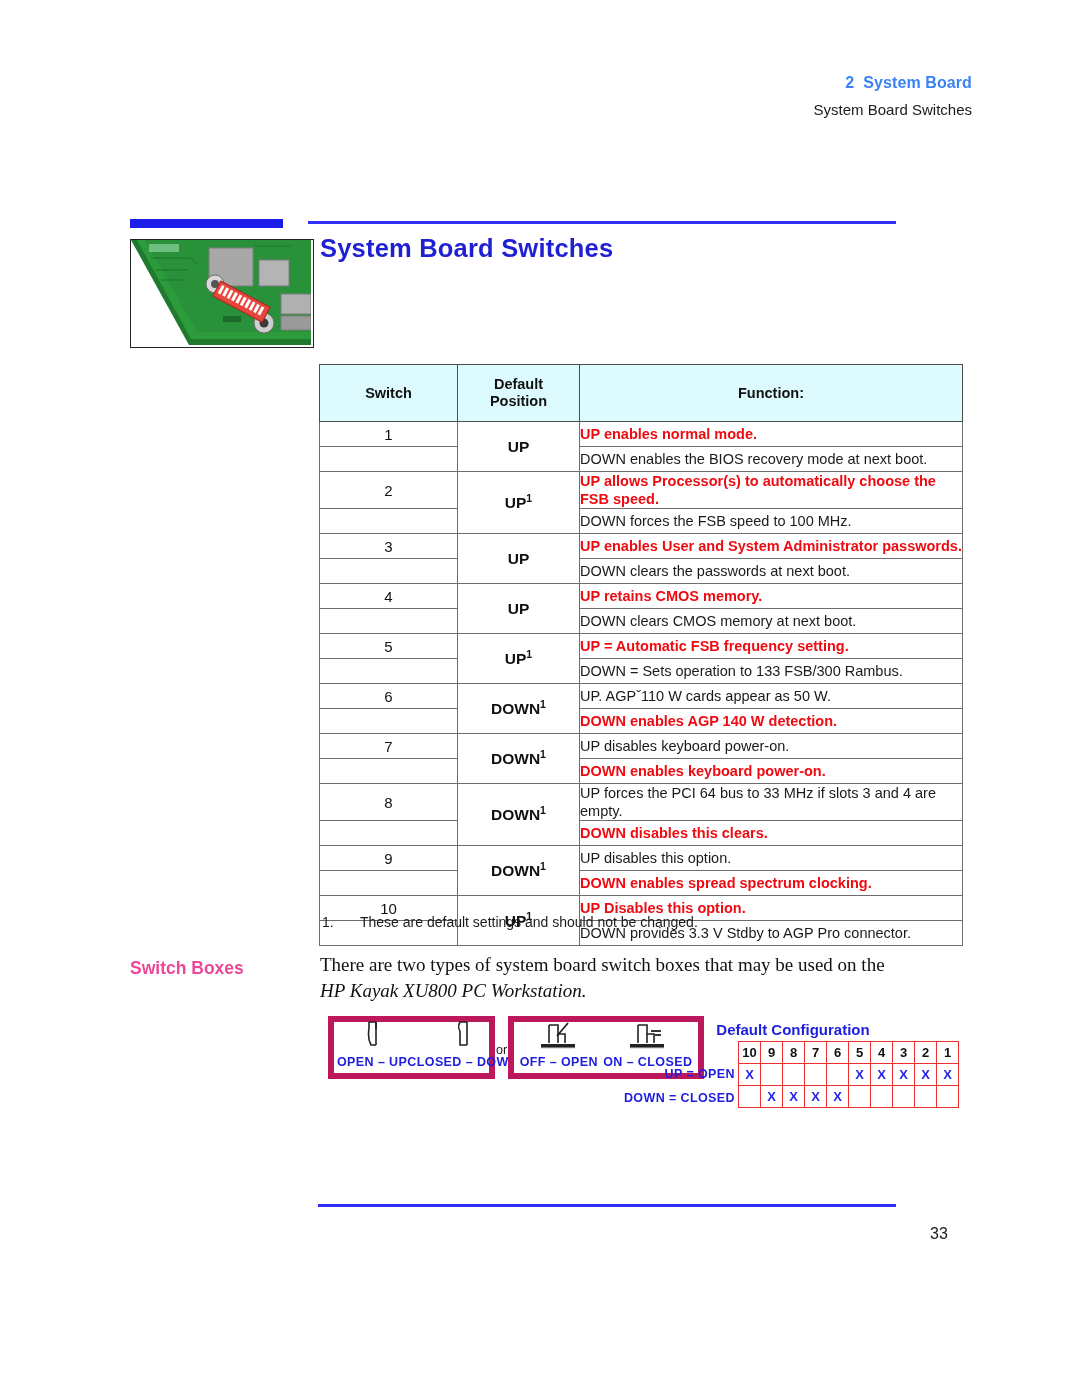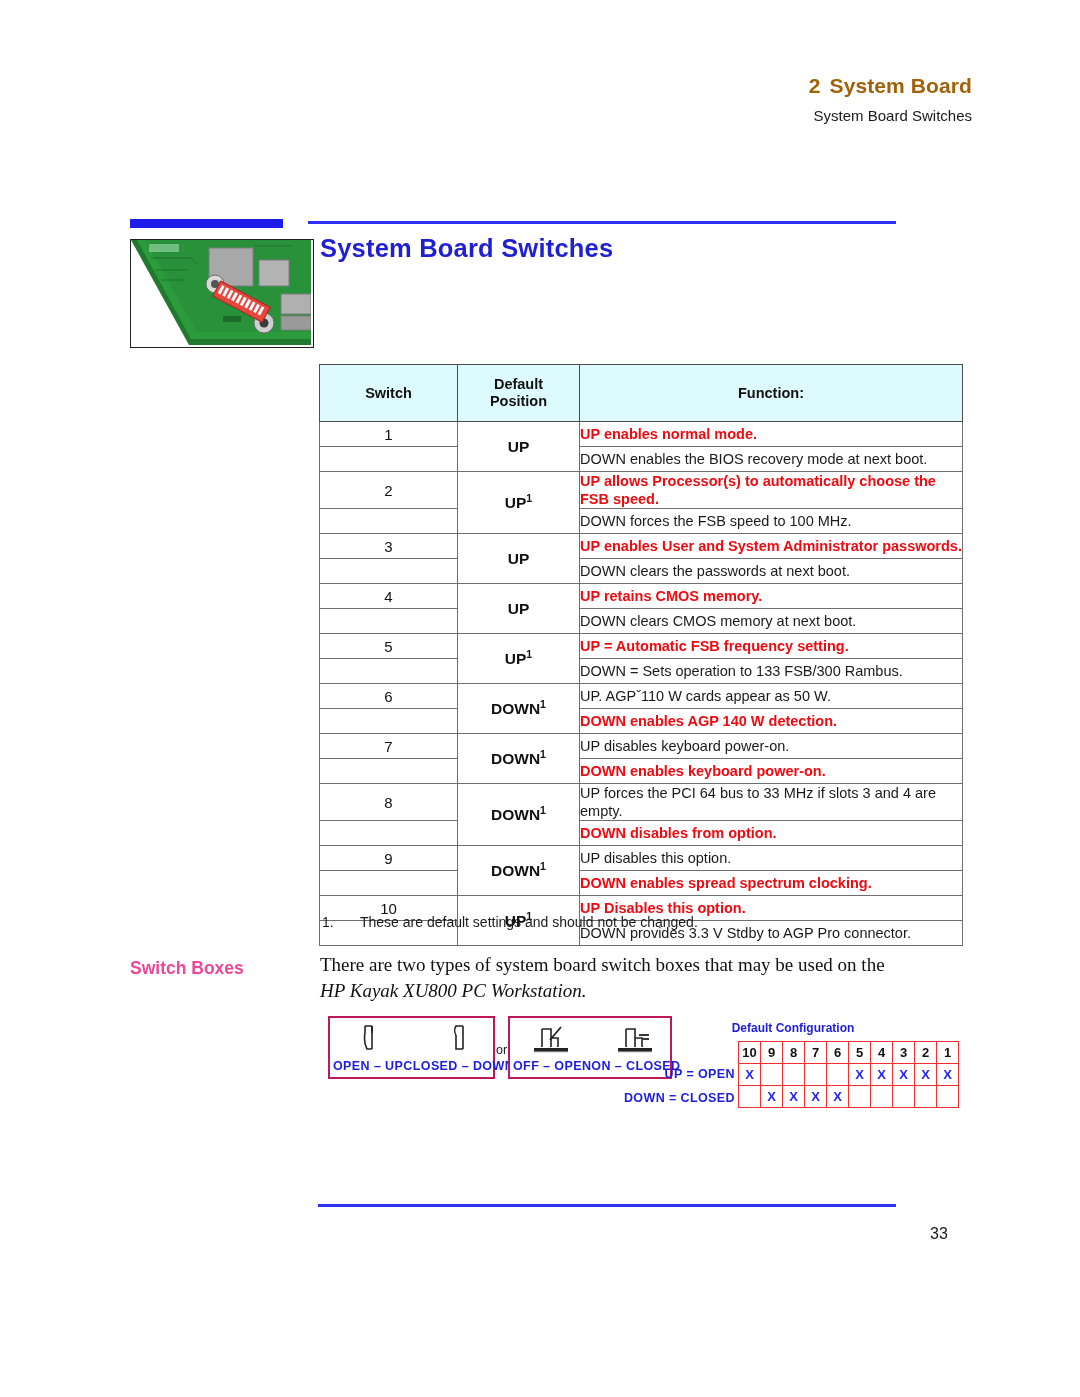--- a/index.html
+++ b/index.html
@@ -17,23 +17,23 @@
   }
 
   
   .run-head {
     position: absolute;
     top: 74px;
     right: 108px;
     text-align: right;
   }
   .run-head .chap {
-    color: #a16207;
-    font-weight: bold;
-    font-size: 21px;
+    color: #3b82f6;
+    font-weight: bold;
+    font-size: 16px;
     letter-spacing: .1px;
     white-space: nowrap;
   }
   .run-head .chap .num { margin-right: 9px; }
   .run-head .sub {
     margin-top: 9px;
     color: #1a1a1a;
     font-size: 15px;
     white-space: nowrap;
   }
@@ -185,26 +185,26 @@
     line-height: 25.5px;
     color: #111;
   }
   .sb-para .ital { font-style: italic; }
 
   
   .diagram { position: absolute; left: 0; top: 1005px; width: 1080px; height: 120px; }
 
   .sbox {
     position: absolute;
-    border: 2px solid #be185d;
+    border: 6px solid #be185d;
     background: #fff;
     box-sizing: border-box;
   }
   .sbox-a { left: 328px; top: 11px; width: 167px; height: 63px; }
-  .sbox-b { left: 508px; top: 11px; width: 164px; height: 63px; }
+  .sbox-b { left: 508px; top: 11px; width: 196px; height: 63px; }
 
   .sbox-row {
     display: flex;
     height: 100%;
     align-items: flex-end;
     justify-content: space-around;
     padding: 0 3px 4px 3px;
     box-sizing: border-box;
   }
   .sbox-item { text-align: center; }
@@ -224,21 +224,21 @@
     font-size: 12.5px;
   }
 
   .cfg-title {
     position: absolute;
     left: 793px;
     top: 16px;
     transform: translateX(-50%);
     color: #1d1de0;
     font-weight: bold;
-    font-size: 12px;
+    font-size: 15px;
     white-space: nowrap;
   }
   .cfg-leg {
     position: absolute;
     color: #1d1de0;
     font-weight: bold;
     font-size: 12.5px;
     letter-spacing: .4px;
     white-space: nowrap;
     text-align: right;
@@ -423,21 +423,21 @@
           <td class="cell-num no-top">&nbsp;</td>
           <td class="cell-fn red">DOWN enables keyboard power-on.</td>
         </tr>
         <tr>
           <td class="cell-num no-bottom" rowspan="1">8</td>
           <td class="cell-pos" rowspan="2"><span>DOWN</span><span class="sup">1</span></td>
           <td class="cell-fn">UP forces the PCI 64 bus to 33 MHz if slots 3 and 4 are empty.</td>
         </tr>
         <tr>
           <td class="cell-num no-top">&nbsp;</td>
-          <td class="cell-fn red">DOWN disables from option.</td>
+          <td class="cell-fn red">DOWN disables this clears.</td>
         </tr>
         <tr>
           <td class="cell-num no-bottom" rowspan="1">9</td>
           <td class="cell-pos" rowspan="2"><span>DOWN</span><span class="sup">1</span></td>
           <td class="cell-fn">UP disables this option.</td>
         </tr>
         <tr>
           <td class="cell-num no-top">&nbsp;</td>
           <td class="cell-fn red">DOWN enables spread spectrum clocking.</td>
         </tr>

